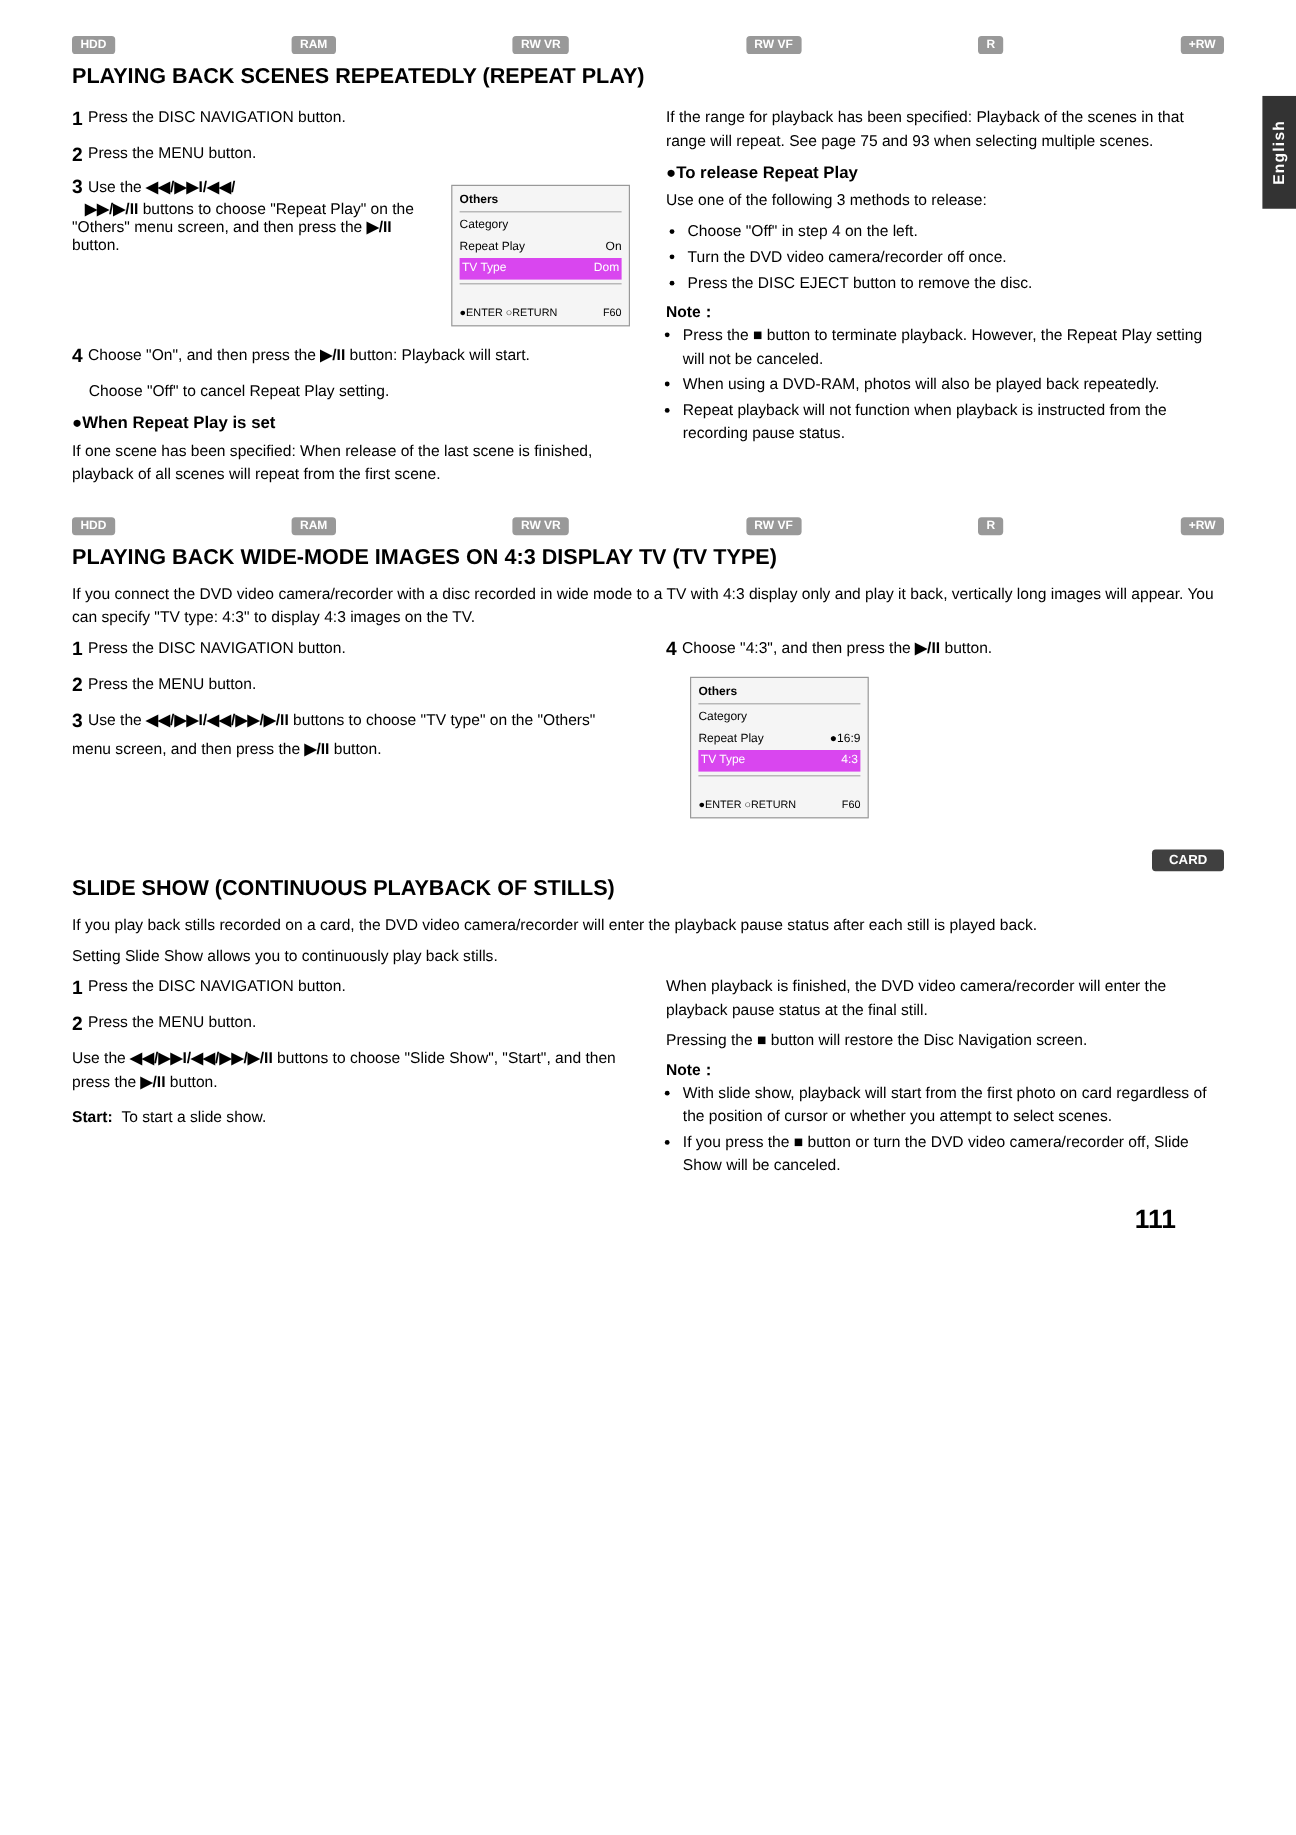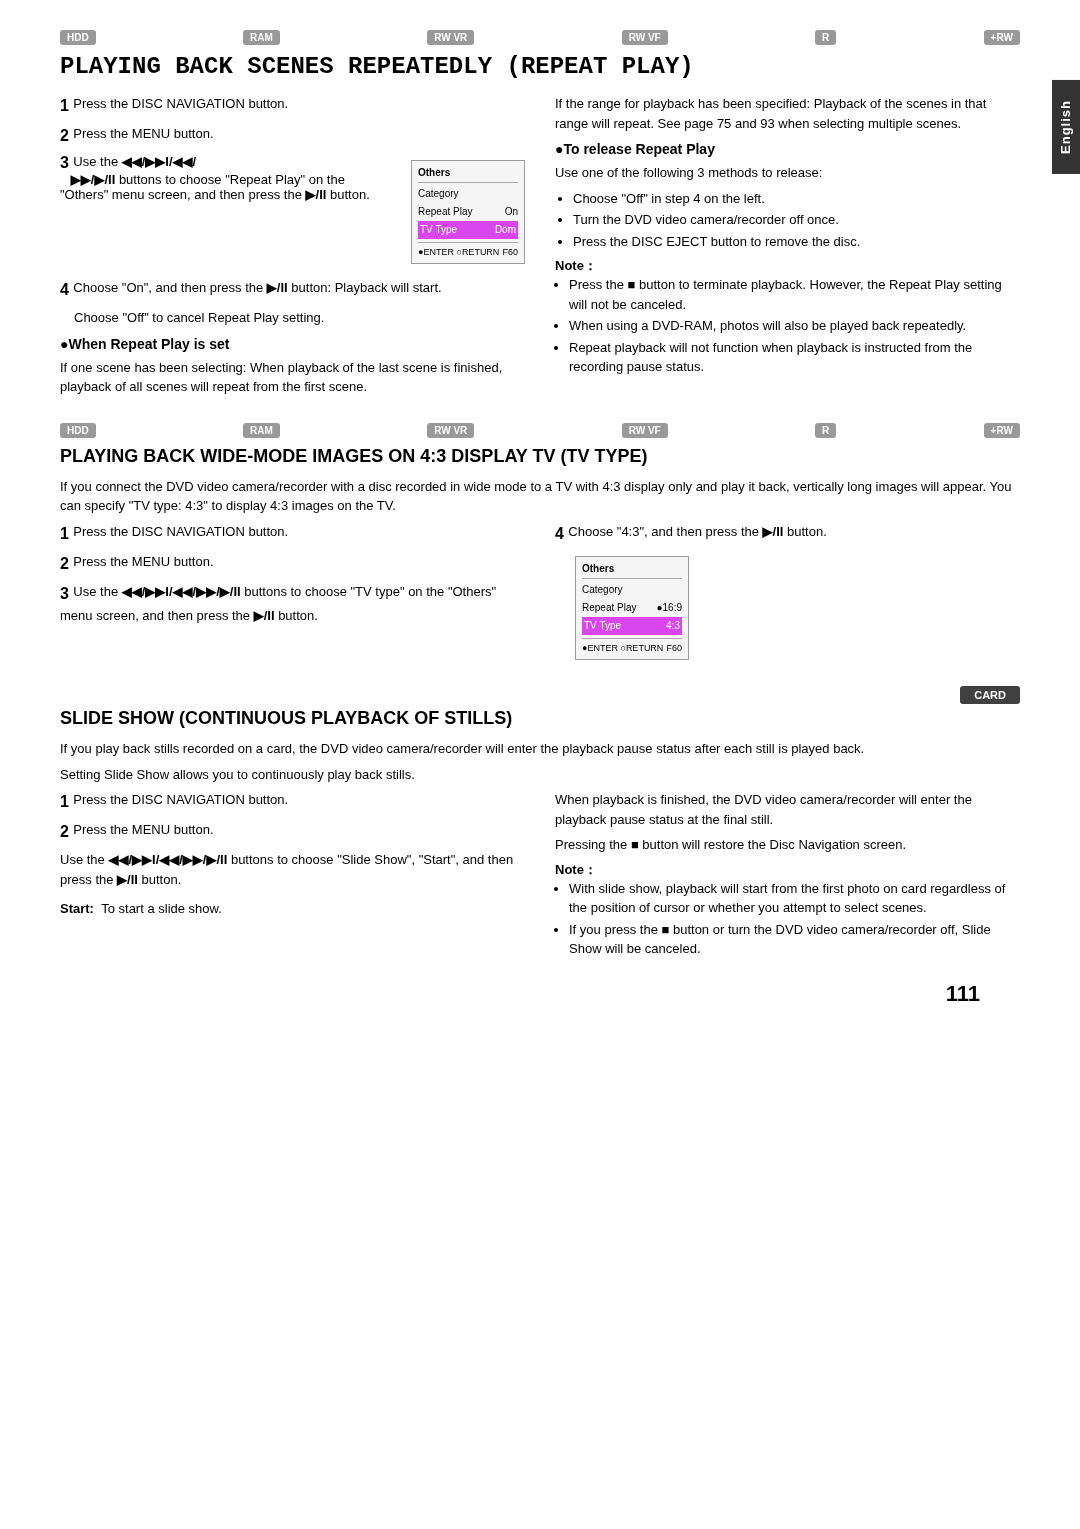--- a/index.html
+++ b/index.html
@@ -41,25 +41,24 @@
     }
     .badge {
       background: #999;
       color: #fff;
       font-size: 10px;
       font-weight: bold;
       padding: 2px 7px;
       border-radius: 3px;
     }
     h1 {
-      font-size: 24px;
+      font-size: 18px;
       font-weight: bold;
       margin-bottom: 14px;
       text-transform: uppercase;
-      font-family: Liberation Mono, monospace;
     }
     h2 {
       font-size: 18px;
       font-weight: bold;
       margin-bottom: 10px;
       text-transform: uppercase;
     }
     .section {
       margin-bottom: 20px;
     }
@@ -115,21 +114,21 @@
       margin-left: 14px;
     }
     .note-section ul li {
       list-style: disc;
       line-height: 1.5;
       font-size: 13px;
       margin-bottom: 2px;
     }
     .screen-img {
       border: 1px solid #999;
-      width: 114px;
+      width: 149px;
       font-size: 10px;
       background: #f5f5f5;
       padding: 4px 6px;
       margin: 6px 0;
       line-height: 1.6;
     }
     .screen-img .screen-title {
       font-size: 10px;
       font-weight: bold;
       margin-bottom: 2px;
@@ -145,21 +144,21 @@
     }
     .screen-row.highlighted {
       background: #d946ef;
       color: #fff;
       padding: 1px 2px;
     }
     .screen-footer {
       font-size: 9px;
       margin-top: 3px;
       border-top: 1px solid #aaa;
-      padding-top: 2px;
+      padding-top: 16px;
       display: flex;
       justify-content: space-between;
     }
     .card-badge-row {
       display: flex;
       justify-content: flex-end;
       margin-bottom: 4px;
     }
     .card-badge {
       background: #404040;
@@ -238,21 +237,21 @@
               <span>F60</span>
             </div>
           </div>
         </div>
         <div class="step" style="margin-top:8px;">
           <span class="step-num">4 </span>
           <span>Choose "On", and then press the <strong>▶/II</strong> button: Playback will start.</span>
         </div>
         <p style="margin-left:14px;">Choose "Off" to cancel Repeat Play setting.</p>
         <div class="sub-heading">●When Repeat Play is set</div>
-        <p>If one scene has been selecting: When playback of the last scene is finished, playback of all scenes will repeat from the first scene.</p>
+        <p>If one scene has been specified: When release of the last scene is finished, playback of all scenes will repeat from the first scene.</p>
       </div>
 
       <div class="col-right">
         <p>If the range for playback has been specified: Playback of the scenes in that range will repeat. See page 75 and 93 when selecting multiple scenes.</p>
         <div class="sub-heading">●To release Repeat Play</div>
         <p>Use one of the following 3 methods to release:</p>
         <ul class="bullet-list">
           <li>Choose "Off" in step 4 on the left.</li>
           <li>Turn the DVD video camera/recorder off once.</li>
           <li>Press the DISC EJECT button to remove the disc.</li>

